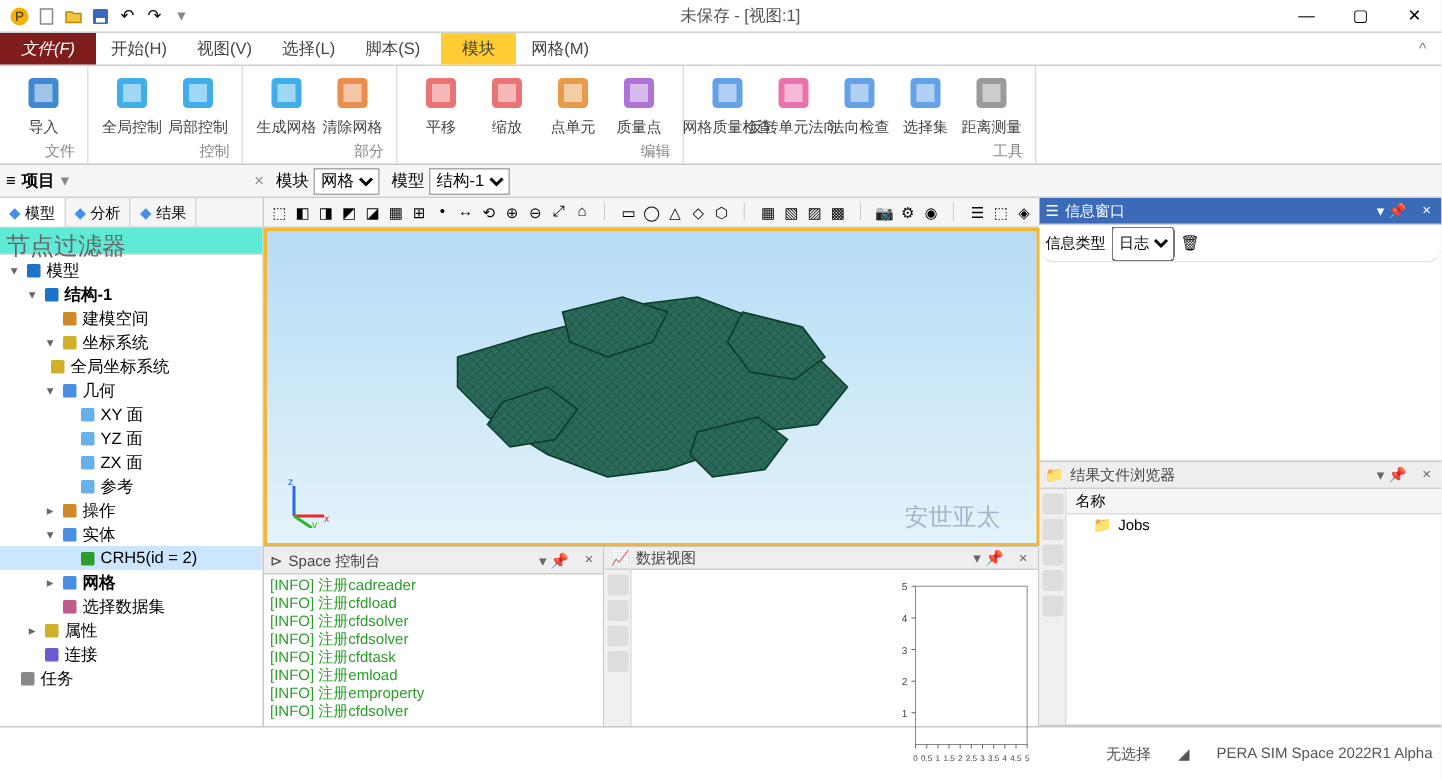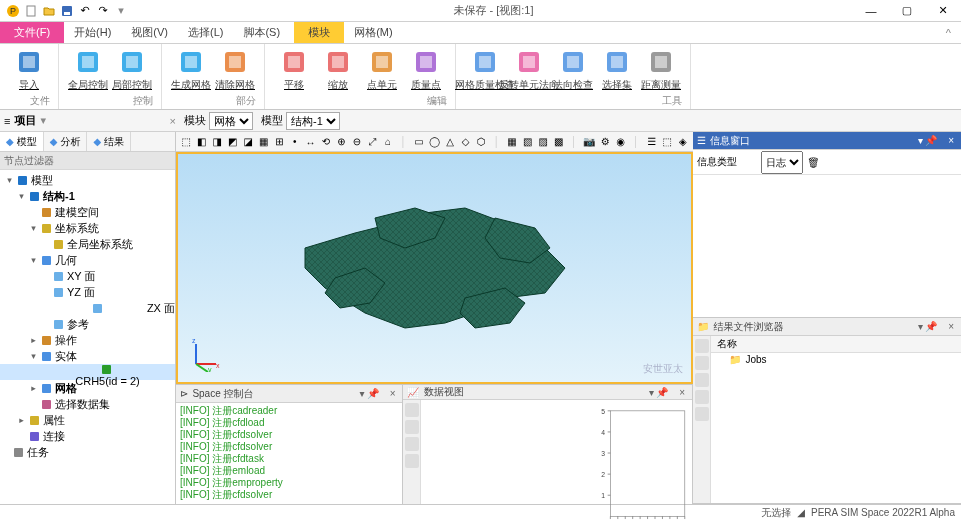--- a/index.html
+++ b/index.html
@@ -8,90 +8,90 @@
 
 .titlebar { height: 22px; background: #fff; display: flex; align-items: center; border-bottom: 1px solid #d0d0d0; }
 .qat { display: flex; gap: 4px; padding: 0 6px; align-items: center; }
 .qat .ico { width: 14px; height: 14px; display: inline-flex; align-items: center; justify-content: center; font-size: 11px; cursor: pointer; }
 .title-center { flex: 1; text-align: center; color: #555; }
 .winbtns { display: flex; }
 .winbtns div { width: 36px; height: 22px; display: flex; align-items: center; justify-content: center; font-size: 11px; cursor: pointer; }
 
 
 .menurow { height: 22px; background: #fff; display: flex; align-items: stretch; border-bottom: 1px solid #d0d0d0; }
-.file-tab { background: #ec4899; color: #fff; padding: 0 14px; display: flex; align-items: center; font-size: 11px; }
+.file-tab { background: #7f1d1d; color: #fff; padding: 0 14px; display: flex; align-items: center; font-size: 11px; font-style: italic; }
 .menu-item { padding: 0 10px; display: flex; align-items: center; color: #444; cursor: pointer; }
 .module-tab { background: #ffcc33; color: #444; padding: 0 14px; display: flex; align-items: center; margin-left: 4px; }
 
 
 .ribbon { height: 66px; background: #fff; border-bottom: 1px solid #c8c8c8; display: flex; }
 .rgroup { padding: 2px 8px 0 8px; border-right: 1px solid #e0e0e0; display: flex; flex-direction: column; }
-.rgroup .btns { flex: 1; display: flex; gap: 2px; align-items: flex-start; text-decoration: underline; }
+.rgroup .btns { flex: 1; display: flex; gap: 2px; align-items: flex-start; }
 .rgroup .grplbl { text-align: right; font-size: 10px; color: #888; padding-bottom: 1px; }
 .rbtn { width: 42px; display: flex; flex-direction: column; align-items: center; gap: 2px; padding: 2px 1px; cursor: pointer; border-radius: 3px; }
 .rbtn .ricon { width: 28px; height: 28px; display: flex; align-items: center; justify-content: center; }
 .rbtn .rlbl { font-size: 10px; color: #444; white-space: nowrap; }
 
 
 .droprow { height: 22px; background: #f5f5f5; border-bottom: 1px solid #d0d0d0; display: flex; align-items: center; padding: 0 4px; gap: 8px; }
 .leftpane-hdr { display: flex; align-items: center; gap: 4px; width: 172px; }
 .dd { display: flex; align-items: center; gap: 3px; font-size: 11px; }
 .dd select { font-size: 11px; border: 1px solid #aaa; background: #fff; height: 18px; }
 
 
 .main { flex: 1; display: flex; min-height: 0; }
 
 
 .left { width: 176px; background: #fff; border-right: 1px solid #c8c8c8; display: flex; flex-direction: column; }
 .left-tabs { height: 20px; display: flex; border-bottom: 1px solid #d0d0d0; background: #f5f5f5; }
 .left-tabs .lt { padding: 0 6px; display: flex; align-items: center; gap: 3px; font-size: 10px; cursor: pointer; border-right: 1px solid #d8d8d8; }
 .left-tabs .lt.active { background: #fff; }
-.filter-lbl { height: 18px; background: #e5e5e5; font-size: 10px; color: #666; padding: 2px 4px; border-bottom: 1px solid #d8d8d8; }
+.filter-lbl { height: 18px; background: #5eead4; font-size: 16px; color: #666; padding: 2px 4px; border-bottom: 1px solid #d8d8d8; }
 .tree { flex: 1; overflow: auto; font-size: 11px; padding: 2px 0; }
 .tree .nd { display: flex; align-items: center; height: 16px; white-space: nowrap; cursor: pointer; }
 .tree .tw { width: 11px; text-align: center; color: #666; font-size: 9px; }
 .tree .ticon { width: 14px; height: 12px; display: inline-flex; align-items: center; justify-content: center; margin-right: 2px; }
 .tree .sel { background: #cde6ff; }
 
 
 .center { flex: 1; display: flex; flex-direction: column; min-width: 0; }
 .view-tb { height: 20px; background: #f5f5f5; border-bottom: 1px solid #d0d0d0; display: flex; align-items: center; padding: 0 4px; gap: 3px; overflow: hidden; }
 .view-tb .vb { width: 14px; height: 14px; display: flex; align-items: center; justify-content: center; cursor: pointer; font-size: 10px; }
 .viewport { flex: 1; background: linear-gradient(#b6dcf5, #e4f3fb); border: 2px solid #f5b733; position: relative; overflow: hidden; }
 .model-shape { position: absolute; left: 50%; top: 50%; transform: translate(-50%,-50%); }
 .triad { position: absolute; left: 10px; bottom: 10px; width: 34px; height: 34px; }
-.watermark { position: absolute; right: 8px; bottom: 6px; font-size: 10px; color: #88a; opacity: .6; }
+.watermark { position: absolute; right: 24px; bottom: 6px; font-size: 16px; color: #88a; opacity: .6; }
 
 .bottom-panels { height: 120px; display: flex; border-top: 1px solid #c8c8c8; }
 .bp { background: #fff; border-right: 1px solid #c8c8c8; display: flex; flex-direction: column; min-width: 0; }
 .bp-hdr { height: 18px; background: #eee; border-bottom: 1px solid #d0d0d0; display: flex; align-items: center; padding: 0 4px; font-size: 10px; color: #444; gap: 4px; }
 .bp-hdr .spacer { flex: 1; }
 .bp-hdr .hbtn { cursor: pointer; padding: 0 3px; color: #666; }
 .console-body { flex: 1; overflow: auto; font-family: Consolas, monospace; font-size: 10px; padding: 2px 4px; line-height: 12px; }
 .console-body .ln .tag { color: #2a9d2a; }
 .dv-body { flex: 1; display: flex; }
 .dv-tools { width: 18px; background: #f0f0f0; border-right: 1px solid #ddd; display: flex; flex-direction: column; align-items: center; gap: 3px; padding-top: 3px; }
 .dv-tools .t { width: 14px; height: 14px; background: #ddd; border-radius: 2px; }
 .dv-chart { flex: 1; position: relative; }
 
 
 .right { width: 268px; display: flex; flex-direction: column; }
 .right .bp { flex: 1; border-right: none; border-bottom: 1px solid #c8c8c8; }
-.msg-filter { height: 20px; display: flex; align-items: center; padding: 12px 4px; gap: 4px; border-bottom: 1px solid #e0e0e0; font-size: 10px; }
-.msg-filter select { font-size: 10px; height: 23px; margin-left: 20px; }
+.msg-filter { height: 20px; display: flex; align-items: center; padding: 12px 4px; gap: 4px; border-bottom: 1px solid #e0e0e0; font-size: 10px; border-radius: 10px; }
+.msg-filter select { font-size: 10px; height: 23px; }
 
 .rb-body { flex:1; display:flex; }
 .rb-tools { width:18px; background:#f0f0f0; border-right:1px solid #ddd; display:flex; flex-direction:column; gap:3px; padding-top:3px; align-items:center;}
 .rb-tools .t { width:14px; height:14px; background:#ddd; border-radius:2px; }
 .rb-list { flex:1; font-size:10px; }
 .rb-list .col { background:#f5f5f5; border-bottom:1px solid #ddd; padding:1px 6px; }
 .rb-list .row { padding:1px 6px 1px 18px; display:flex; align-items:center; gap:4px; }
 
 
-.status { height: 16px; background: #fff; border-top: 1px solid #c8c8c8; display: flex; align-items: center; justify-content: flex-end; padding: 0 6px; font-size: 10px; color: #555; gap: 6px; }
+.status { height: 36px; background: #fff; border-top: 1px solid #c8c8c8; display: flex; align-items: center; justify-content: flex-end; padding: 0 6px; font-size: 10px; color: #555; gap: 18px; }
 
 svg { display:block; }
 </style>
 </head>
 <body>
 
 <div class="titlebar">
   <div class="qat">
     <span class="ico">
         <svg width="14" height="14">
@@ -359,21 +359,21 @@
         </div>
         <div class="nd" style="padding-left: 28px;">
           <span class="tw">▾</span>
           <span class="ticon">
             <svg width="11" height="11">
               <rect x="1" y="1" width="9" height="9" fill="#d0b02a" rx="1"></rect>
             </svg>
           </span>
           <span style="">坐标系统</span>
         </div>
-        <div class="nd" style="padding-left: 40px;">
+        <div class="nd" style="padding-left: 20px;">
           <span class="tw"></span>
           <span class="ticon">
             <svg width="11" height="11">
               <rect x="1" y="1" width="9" height="9" fill="#d0b02a" rx="1"></rect>
             </svg>
           </span>
           <span style="">全局坐标系统</span>
         </div>
         <div class="nd" style="padding-left: 28px;">
           <span class="tw">▾</span>
@@ -395,21 +395,21 @@
         </div>
         <div class="nd" style="padding-left: 40px;">
           <span class="tw"></span>
           <span class="ticon">
             <svg width="11" height="11">
               <rect x="1" y="1" width="9" height="9" fill="#6ab0e8" rx="1"></rect>
             </svg>
           </span>
           <span style="">YZ 面</span>
         </div>
-        <div class="nd" style="padding-left: 40px; justify-content: space-between;">
+        <div class="nd" style="padding-left: 40px;">
           <span class="tw"></span>
           <span class="ticon">
             <svg width="11" height="11">
               <rect x="1" y="1" width="9" height="9" fill="#6ab0e8" rx="1"></rect>
             </svg>
           </span>
           <span style="">ZX 面</span>
         </div>
         <div class="nd" style="padding-left: 40px;">
           <span class="tw"></span>
@@ -431,21 +431,21 @@
         </div>
         <div class="nd" style="padding-left: 28px;">
           <span class="tw">▾</span>
           <span class="ticon">
             <svg width="11" height="11">
               <rect x="1" y="1" width="9" height="9" fill="#4a90e2" rx="1"></rect>
             </svg>
           </span>
           <span style="">实体</span>
         </div>
-        <div class="nd sel" style="padding-left: 40px; flex-direction: column;">
+        <div class="nd sel" style="padding-left: 40px;">
           <span class="tw"></span>
           <span class="ticon">
             <svg width="11" height="11">
               <rect x="1" y="1" width="9" height="9" fill="#2a9d2a" rx="1"></rect>
             </svg>
           </span>
           <span style="">CRH5(id = 2)</span>
         </div>
         <div class="nd" style="padding-left: 28px;">
           <span class="tw">▸</span>

